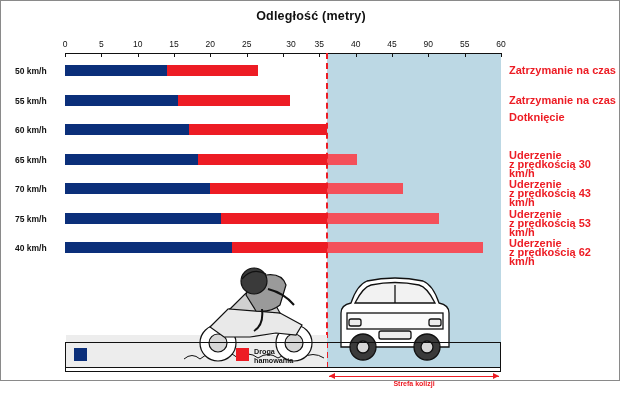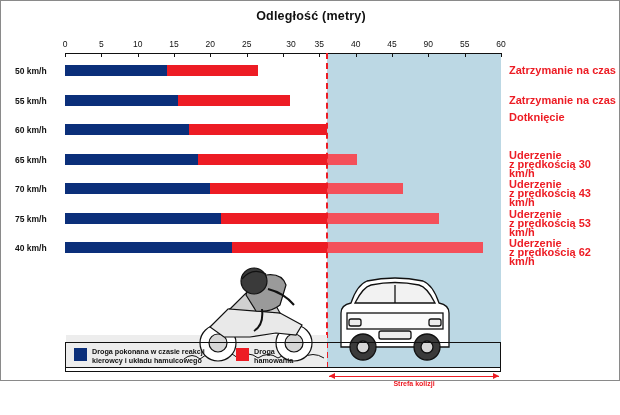--- a/index.html
+++ b/index.html
@@ -221,24 +221,20 @@
   </svg>
 
   <div class="ground" style="top:366px;"></div>
 
   <div class="zone-arrow" style="left:328px;width:170px;top:375px;"></div>
   <div class="zone-label" style="left:328px;width:170px;top:379px;">Strefa kolizji</div>
 
   <div class="legend">
     <div class="legend-item" style="left:8px;">
       <span class="legend-swatch" style="background:#0b2f7a;"></span>
-      <span class="legend-text">
-        <span>Droga pokonana w czasie reakcji</span><br>
-        <span>kierowcy i układu hamulcowego</span>
-      </span>
     </div>
     <div class="legend-item" style="left:170px;">
       <span class="legend-swatch" style="background:#ed1c24;"></span>
       <span class="legend-text">
         <span>Droga</span><br>
         <span>hamowania</span>
       </span>
     </div>
   </div>
 

